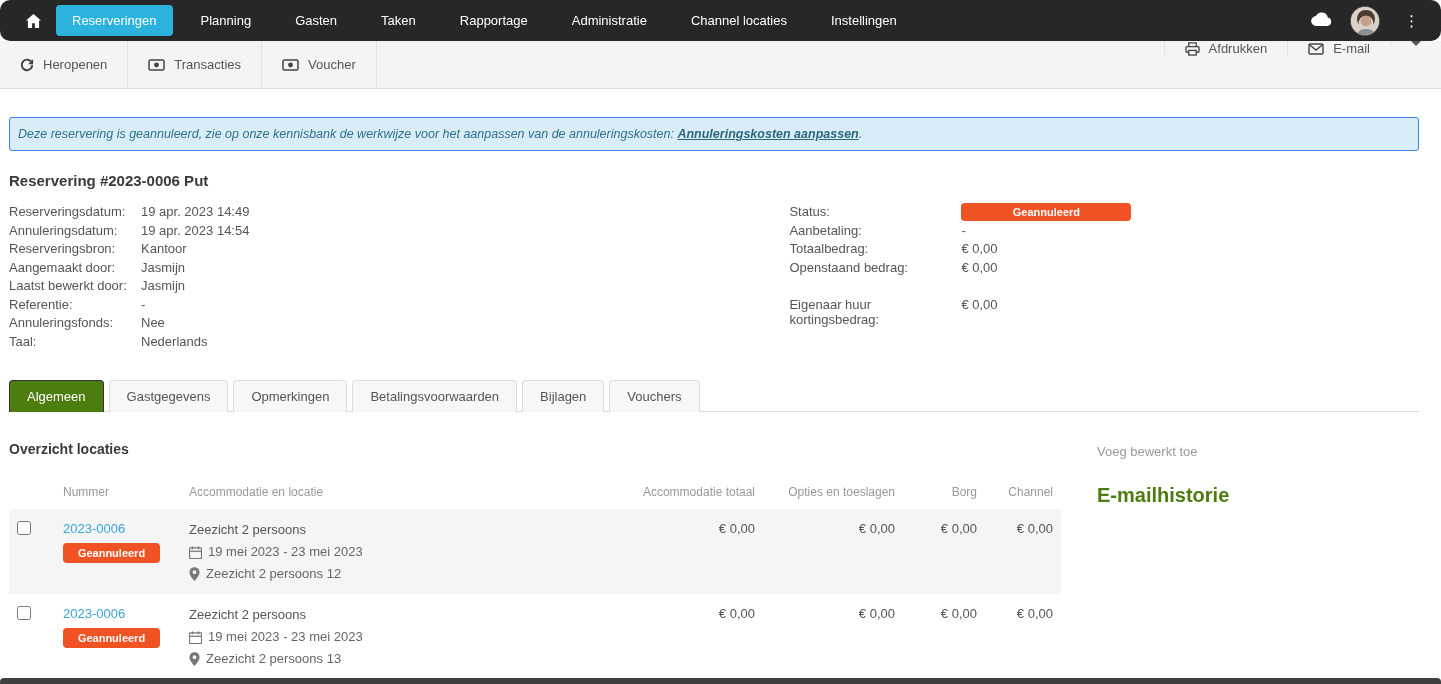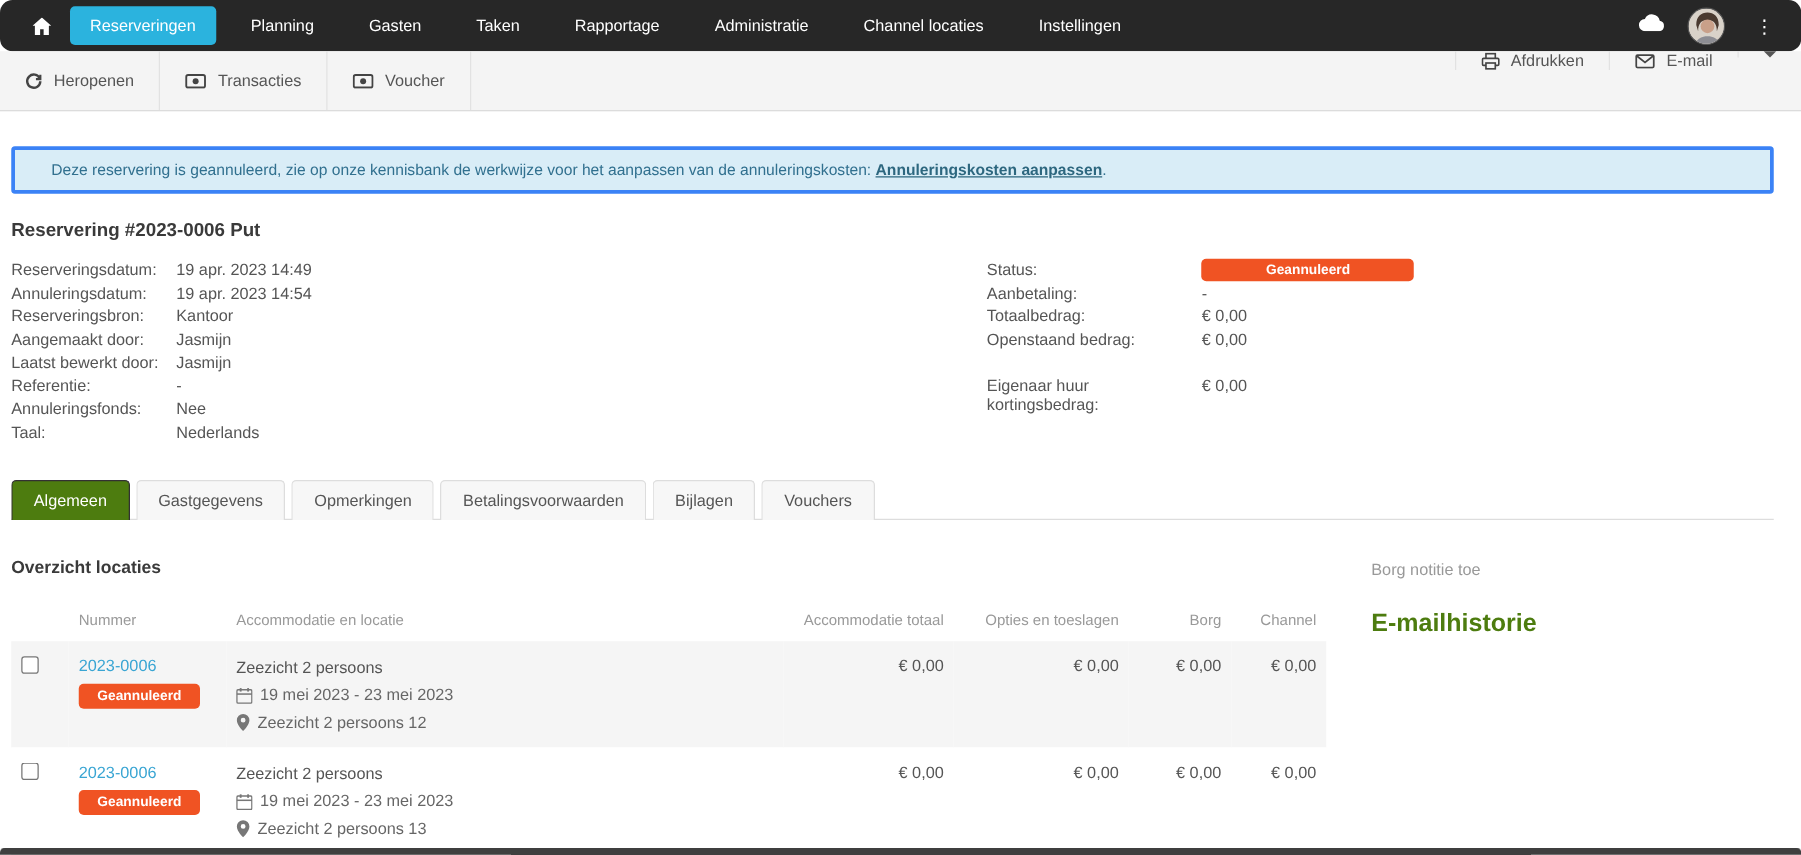--- a/index.html
+++ b/index.html
@@ -21,22 +21,22 @@
   .tb-btn { display:flex; align-items:center; gap:9px; padding:0 20px; font-size:13px; color:#555;
     border-right:1px solid #e2e2e2; cursor:pointer; background:transparent; border-top:none; border-bottom:none; border-left:none;
     font-family:inherit; }
   .tb-right { margin-left:auto; display:flex; align-items:flex-start; }
   .tb-right .tb-btn { border-right:none; border-left:1px solid #e2e2e2; }
   .tb-ic { color:#444; display:flex; align-items:center; }
   .caret { width:0; height:0; border-left:5px solid transparent; border-right:5px solid transparent; border-top:5px solid #555; }
 
   
   .content { padding:0 22px 0 9px; }
-  .alert-info { margin-top:28px; background:#d9edf7; border:3px solid #3b82f6; border-radius:3px;
-    color:#31708f; font-size:12.5px; padding:9px 29px; }
+  .alert-info { margin-top:28px; background:#d9edf7; border:1px solid #3b82f6; border-radius:3px;
+    color:#31708f; font-size:12.5px; padding:9px 8px;font-style:italic; }
   .alert-info a { color:#2d677f; font-weight:bold; text-decoration:underline; cursor:pointer; }
   .page-title { margin-top:21px; font-size:15px; font-weight:bold; color:#3a3a3a; }
 
   .details { margin-top:15px; display:flex; }
   .dl { font-size:13px; color:#555; }
   .dl .drow { display:flex; min-height:18.5px; align-items:flex-start; }
   .dl .dlabel { width:132px; flex:none; }
   .details-right { margin-left:540px; }
   .details-right .dlabel { width:172px; }
   .dgap { height:18.5px; }
@@ -343,19 +343,19 @@
             <td class="num">€ 0,00</td>
             <td class="num">€ 0,00</td>
             <td class="num">€ 0,00</td>
             <td class="num">€ 0,00</td>
           </tr>
         </tbody>
       </table>
     </div>
 
     <div class="right-pane">
-      <div class="add-note">Borg notitie toe</div>
+      <div class="add-note">Voeg bewerkt toe</div>
       <div class="email-history">E-mailhistorie</div>
     </div>
   </div>
 </div>
 
 <div class="bottom-strip"></div>
 
 </body></html>

